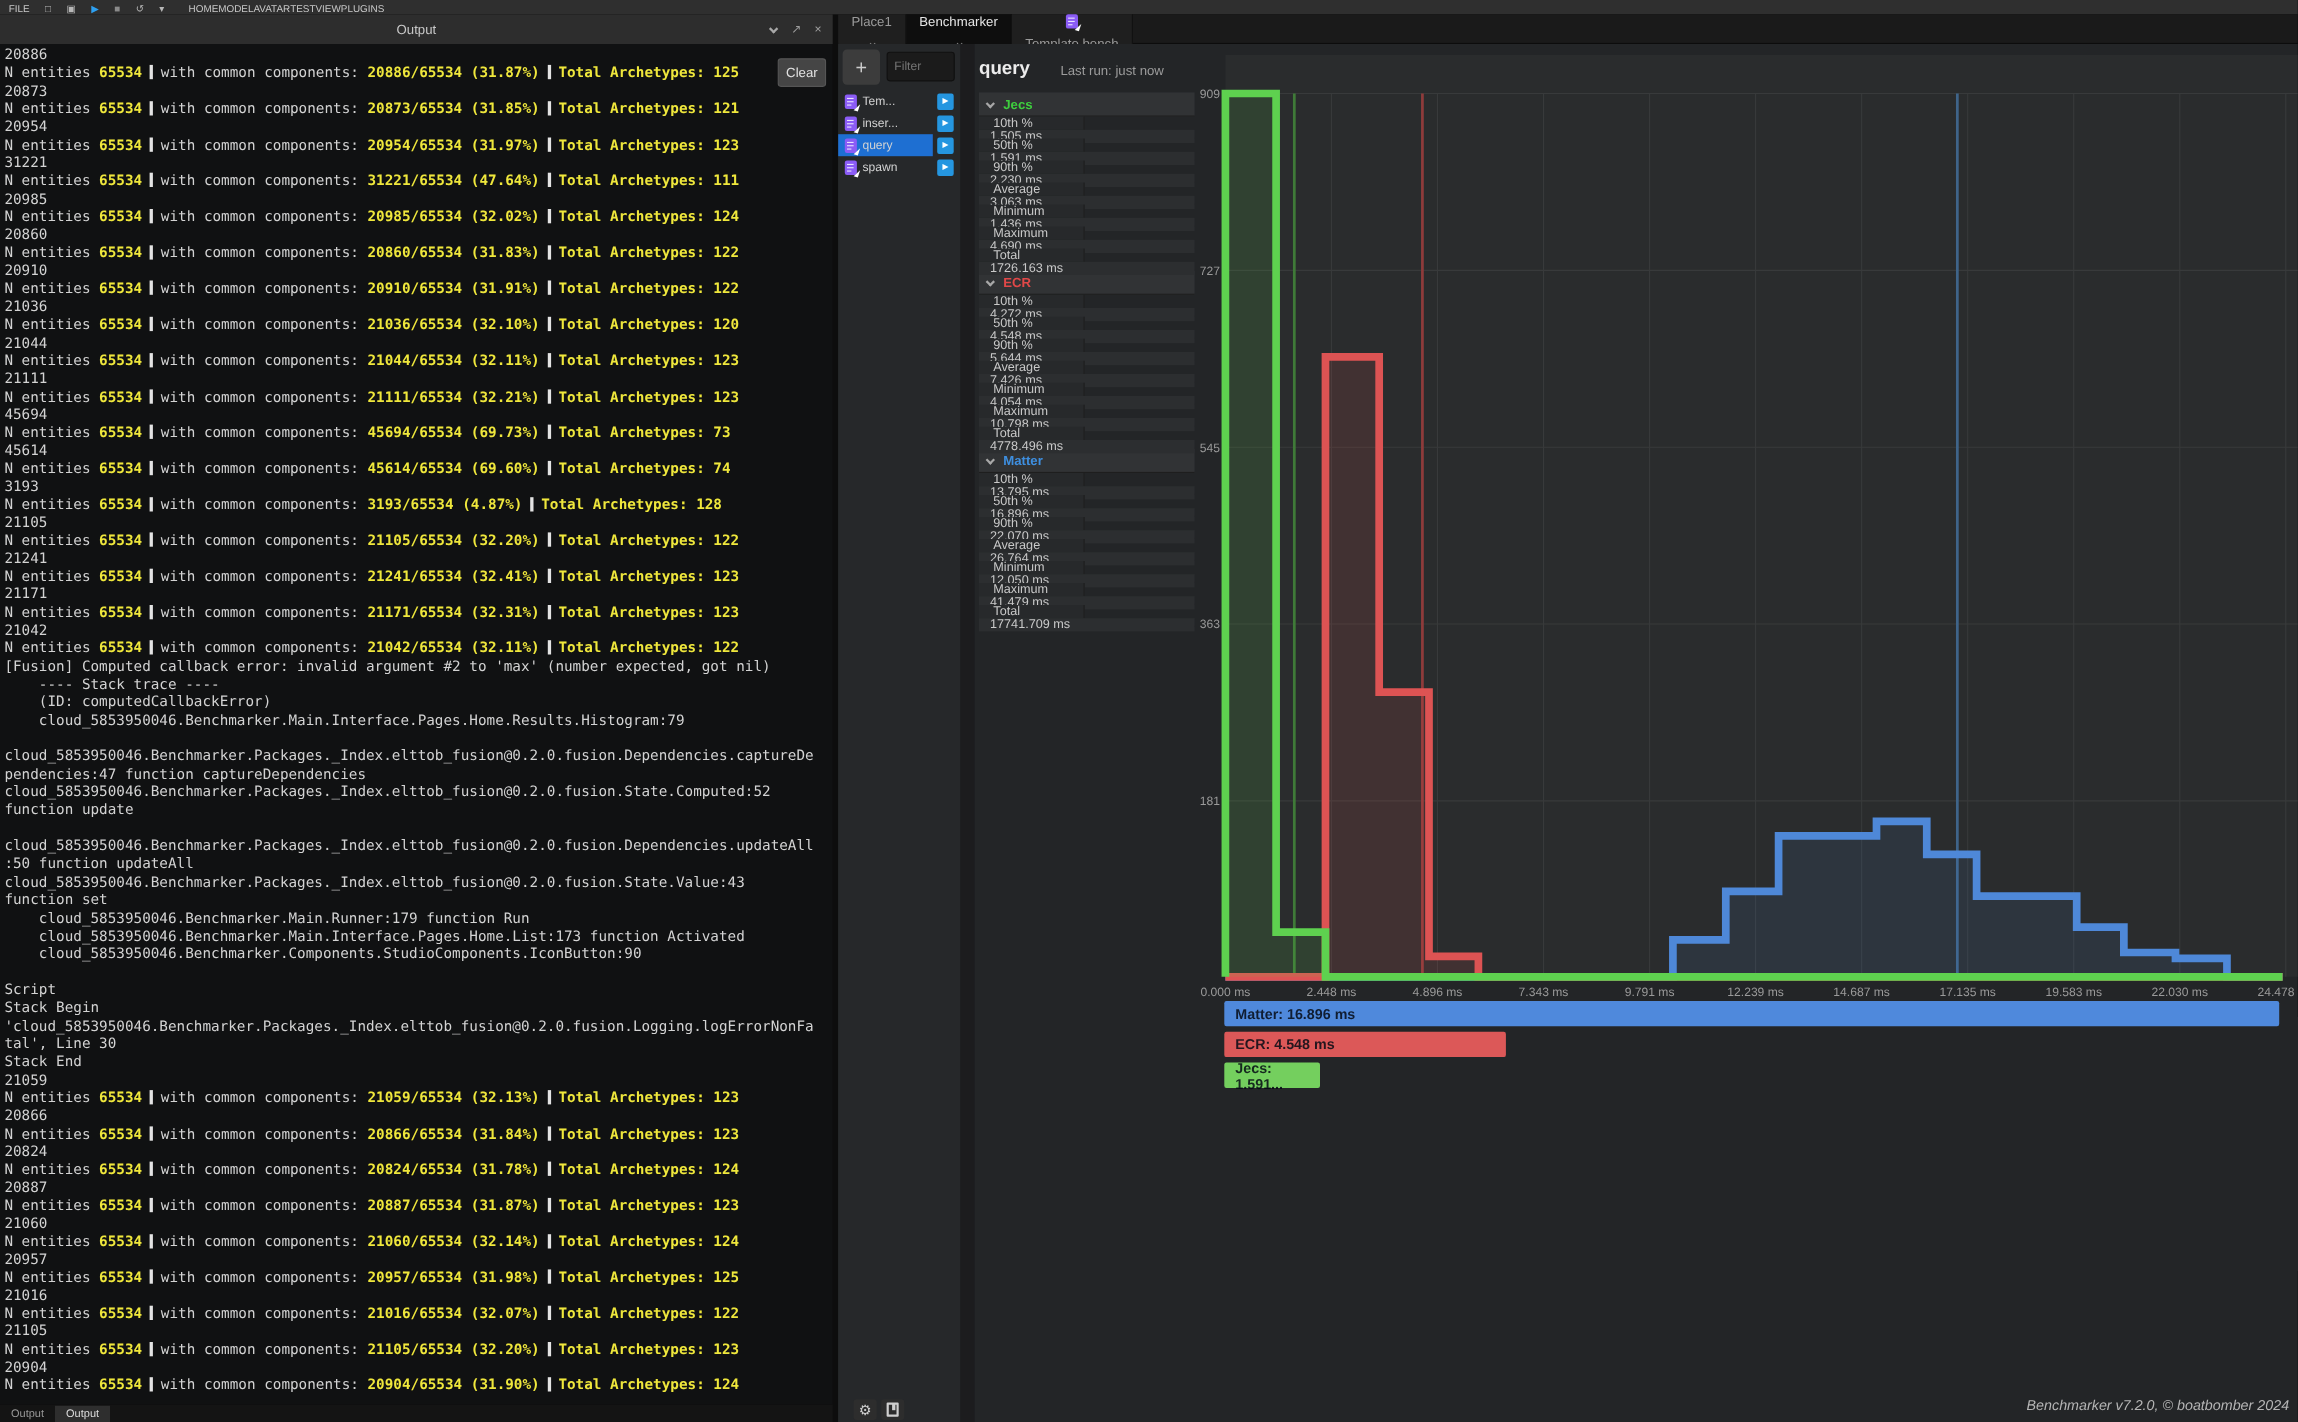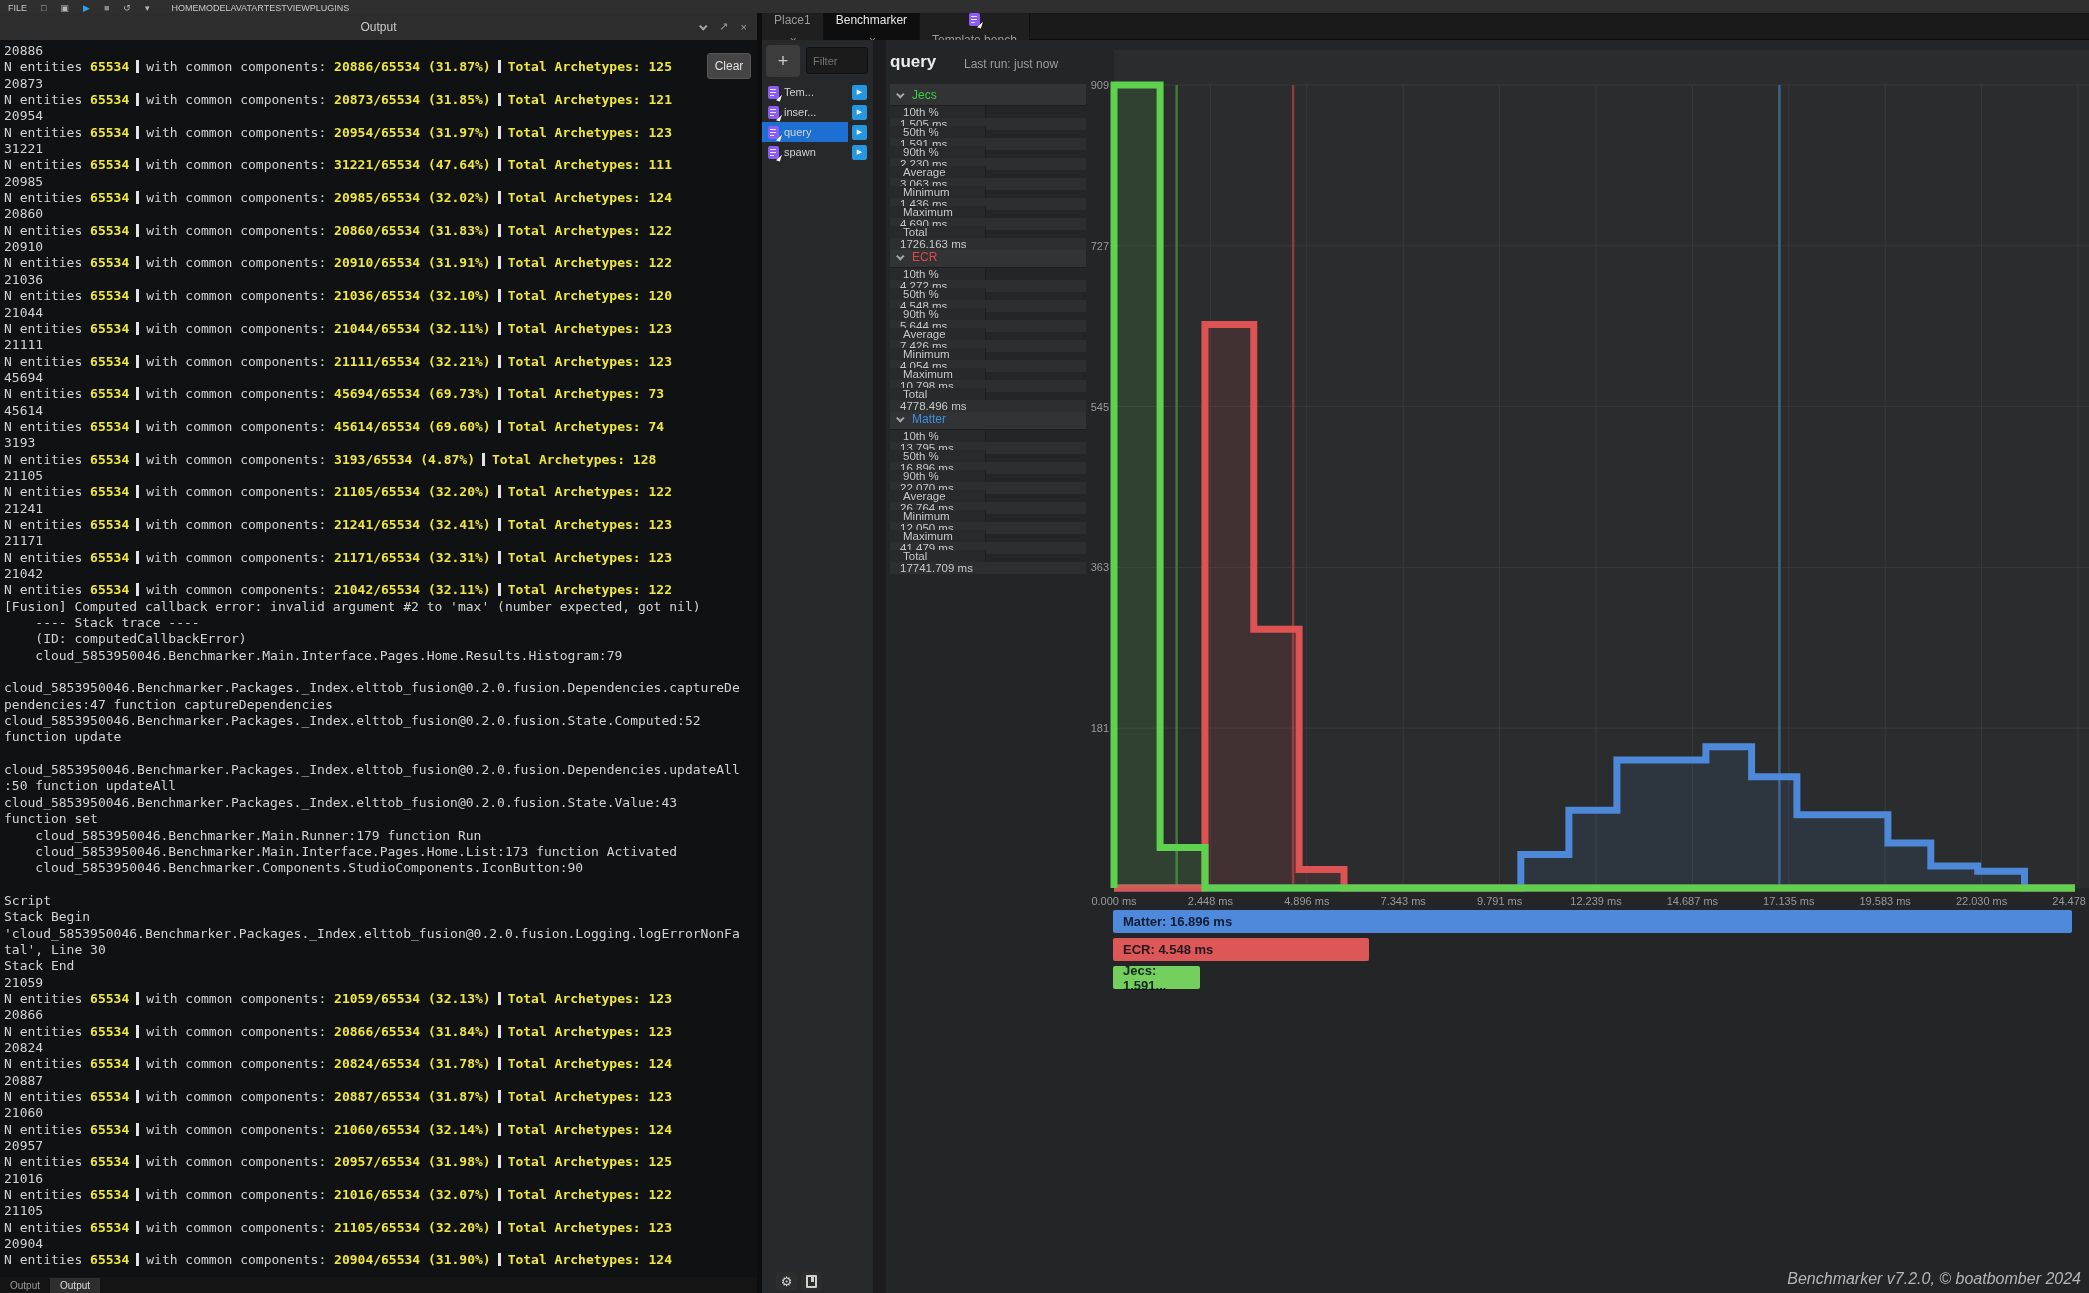--- a/index.html
+++ b/index.html
@@ -77,33 +77,33 @@
   #splitter { position:absolute; left:111px; top:0; width:13px; height:100%; background:#1c1c1e; }
   #main-area { position:absolute; left:124px; top:0; right:0; height:100%; }
 
   #result-title { position:absolute; left:4px; top:12px; font-size:17px; font-weight:bold; color:#ececec; }
   #last-run { position:absolute; left:78px; top:17px; font-size:12px; color:#9c9c9c; }
 
   
   #stats { position:absolute; left:4px; top:44px; width:196px; }
   .sec-head { height:22px; background:#313335; display:flex; align-items:center; gap:8px; padding-left:8px;
               border-bottom:1px solid #1e1e1e; }
-  .sec-head .name { font-size:12px; font-weight:normal; }
+  .sec-head .name { font-size:12px; font-weight:bold; }
   .srow { display:flex; height:20px; border-bottom:1px solid #1e1e1e; font-size:11.5px; color:#c9c9c9;flex-direction:column; }
   .srow .sl { width:96px; background:#27292b; display:flex; align-items:center; padding-left:13px; border-right:1px solid #1e1e1e; }
   .srow .sv { flex:1; background:#2c2e30; display:flex; align-items:center; padding-left:10px; }
 
   
   #chart { position:absolute; left:204px; top:10px; width:999px; height:858px; }
 
   
   .legend-bar { position:absolute; left:227px; height:23px; border-radius:2px; display:flex; align-items:center;
                 padding-left:10px; font-size:13px; font-weight:bold; color:rgba(5,10,20,0.85); }
 
-  #credit { position:absolute; right:8px; top:1230px; font-size:16px; font-style:italic; color:#b5b5b5; }
+  #credit { position:absolute; right:8px; top:1230px; font-size:13px; font-style:italic; color:#b5b5b5; }
 </style>
 </head>
 <body>
 
 <div id="stage">
 
   <div id="toolbar">
     <span class="mi">FILE</span>
     <span class="tbi">□</span>
     <span class="tbi">▣</span>

